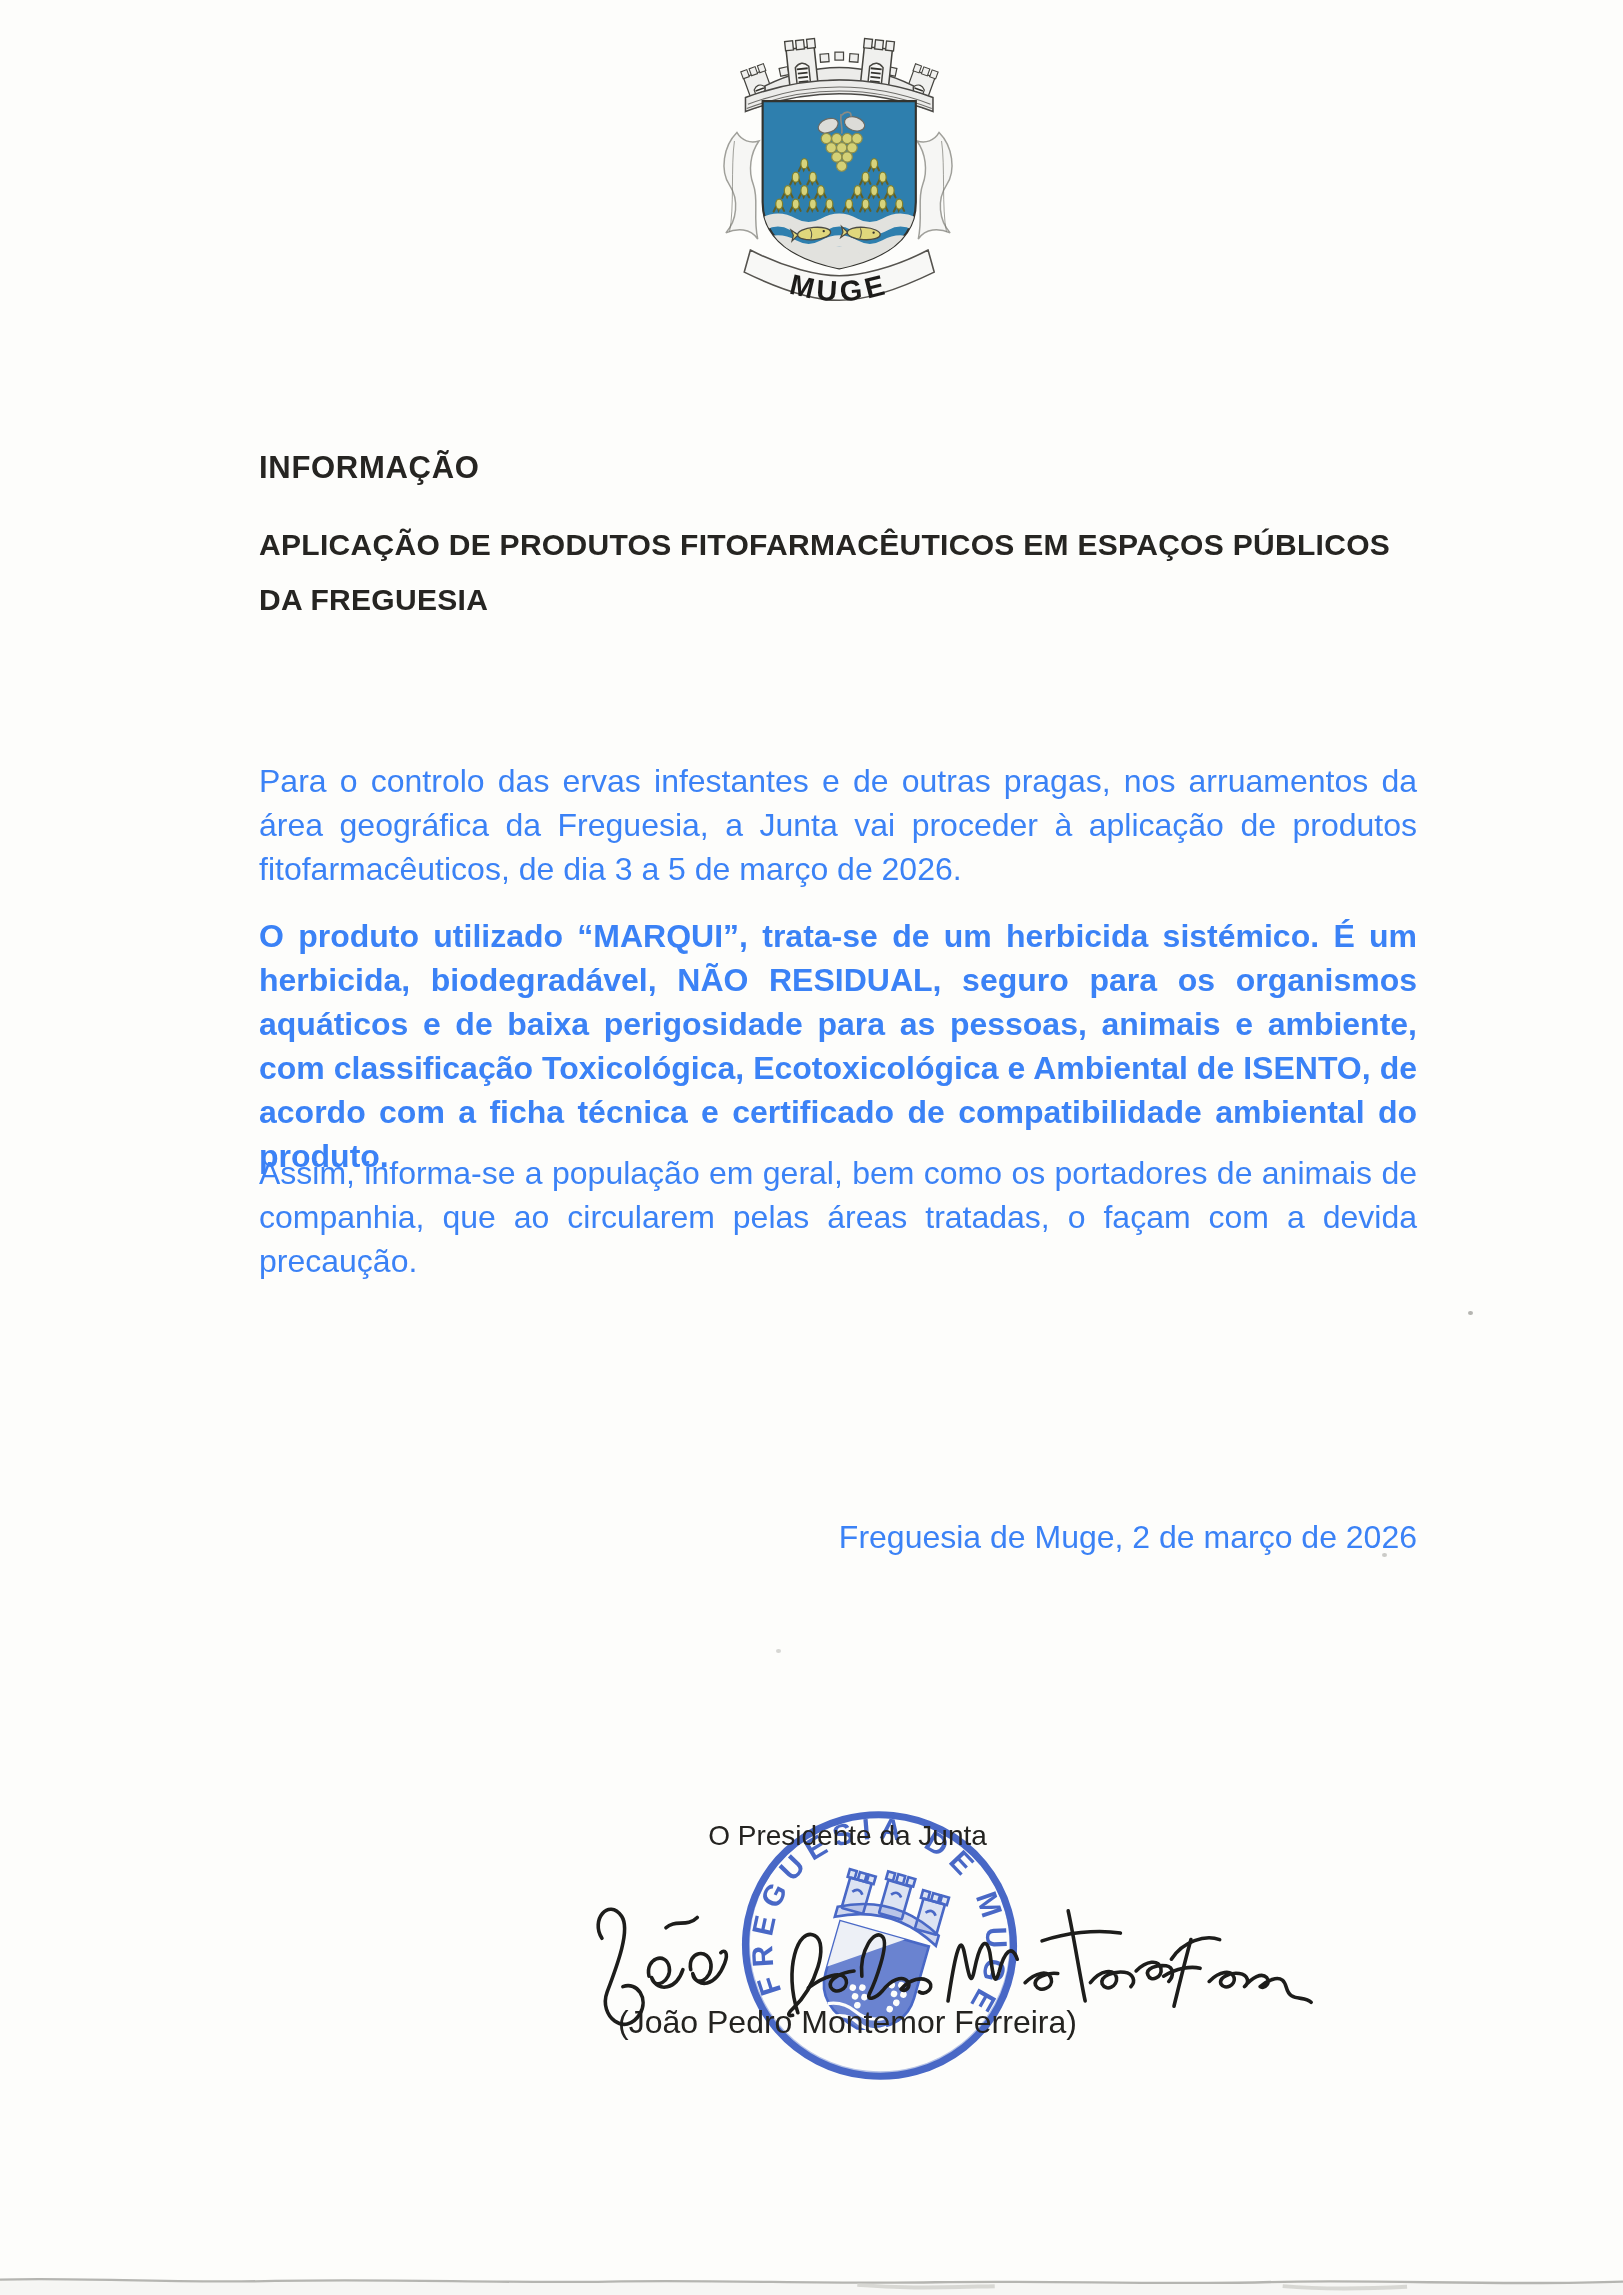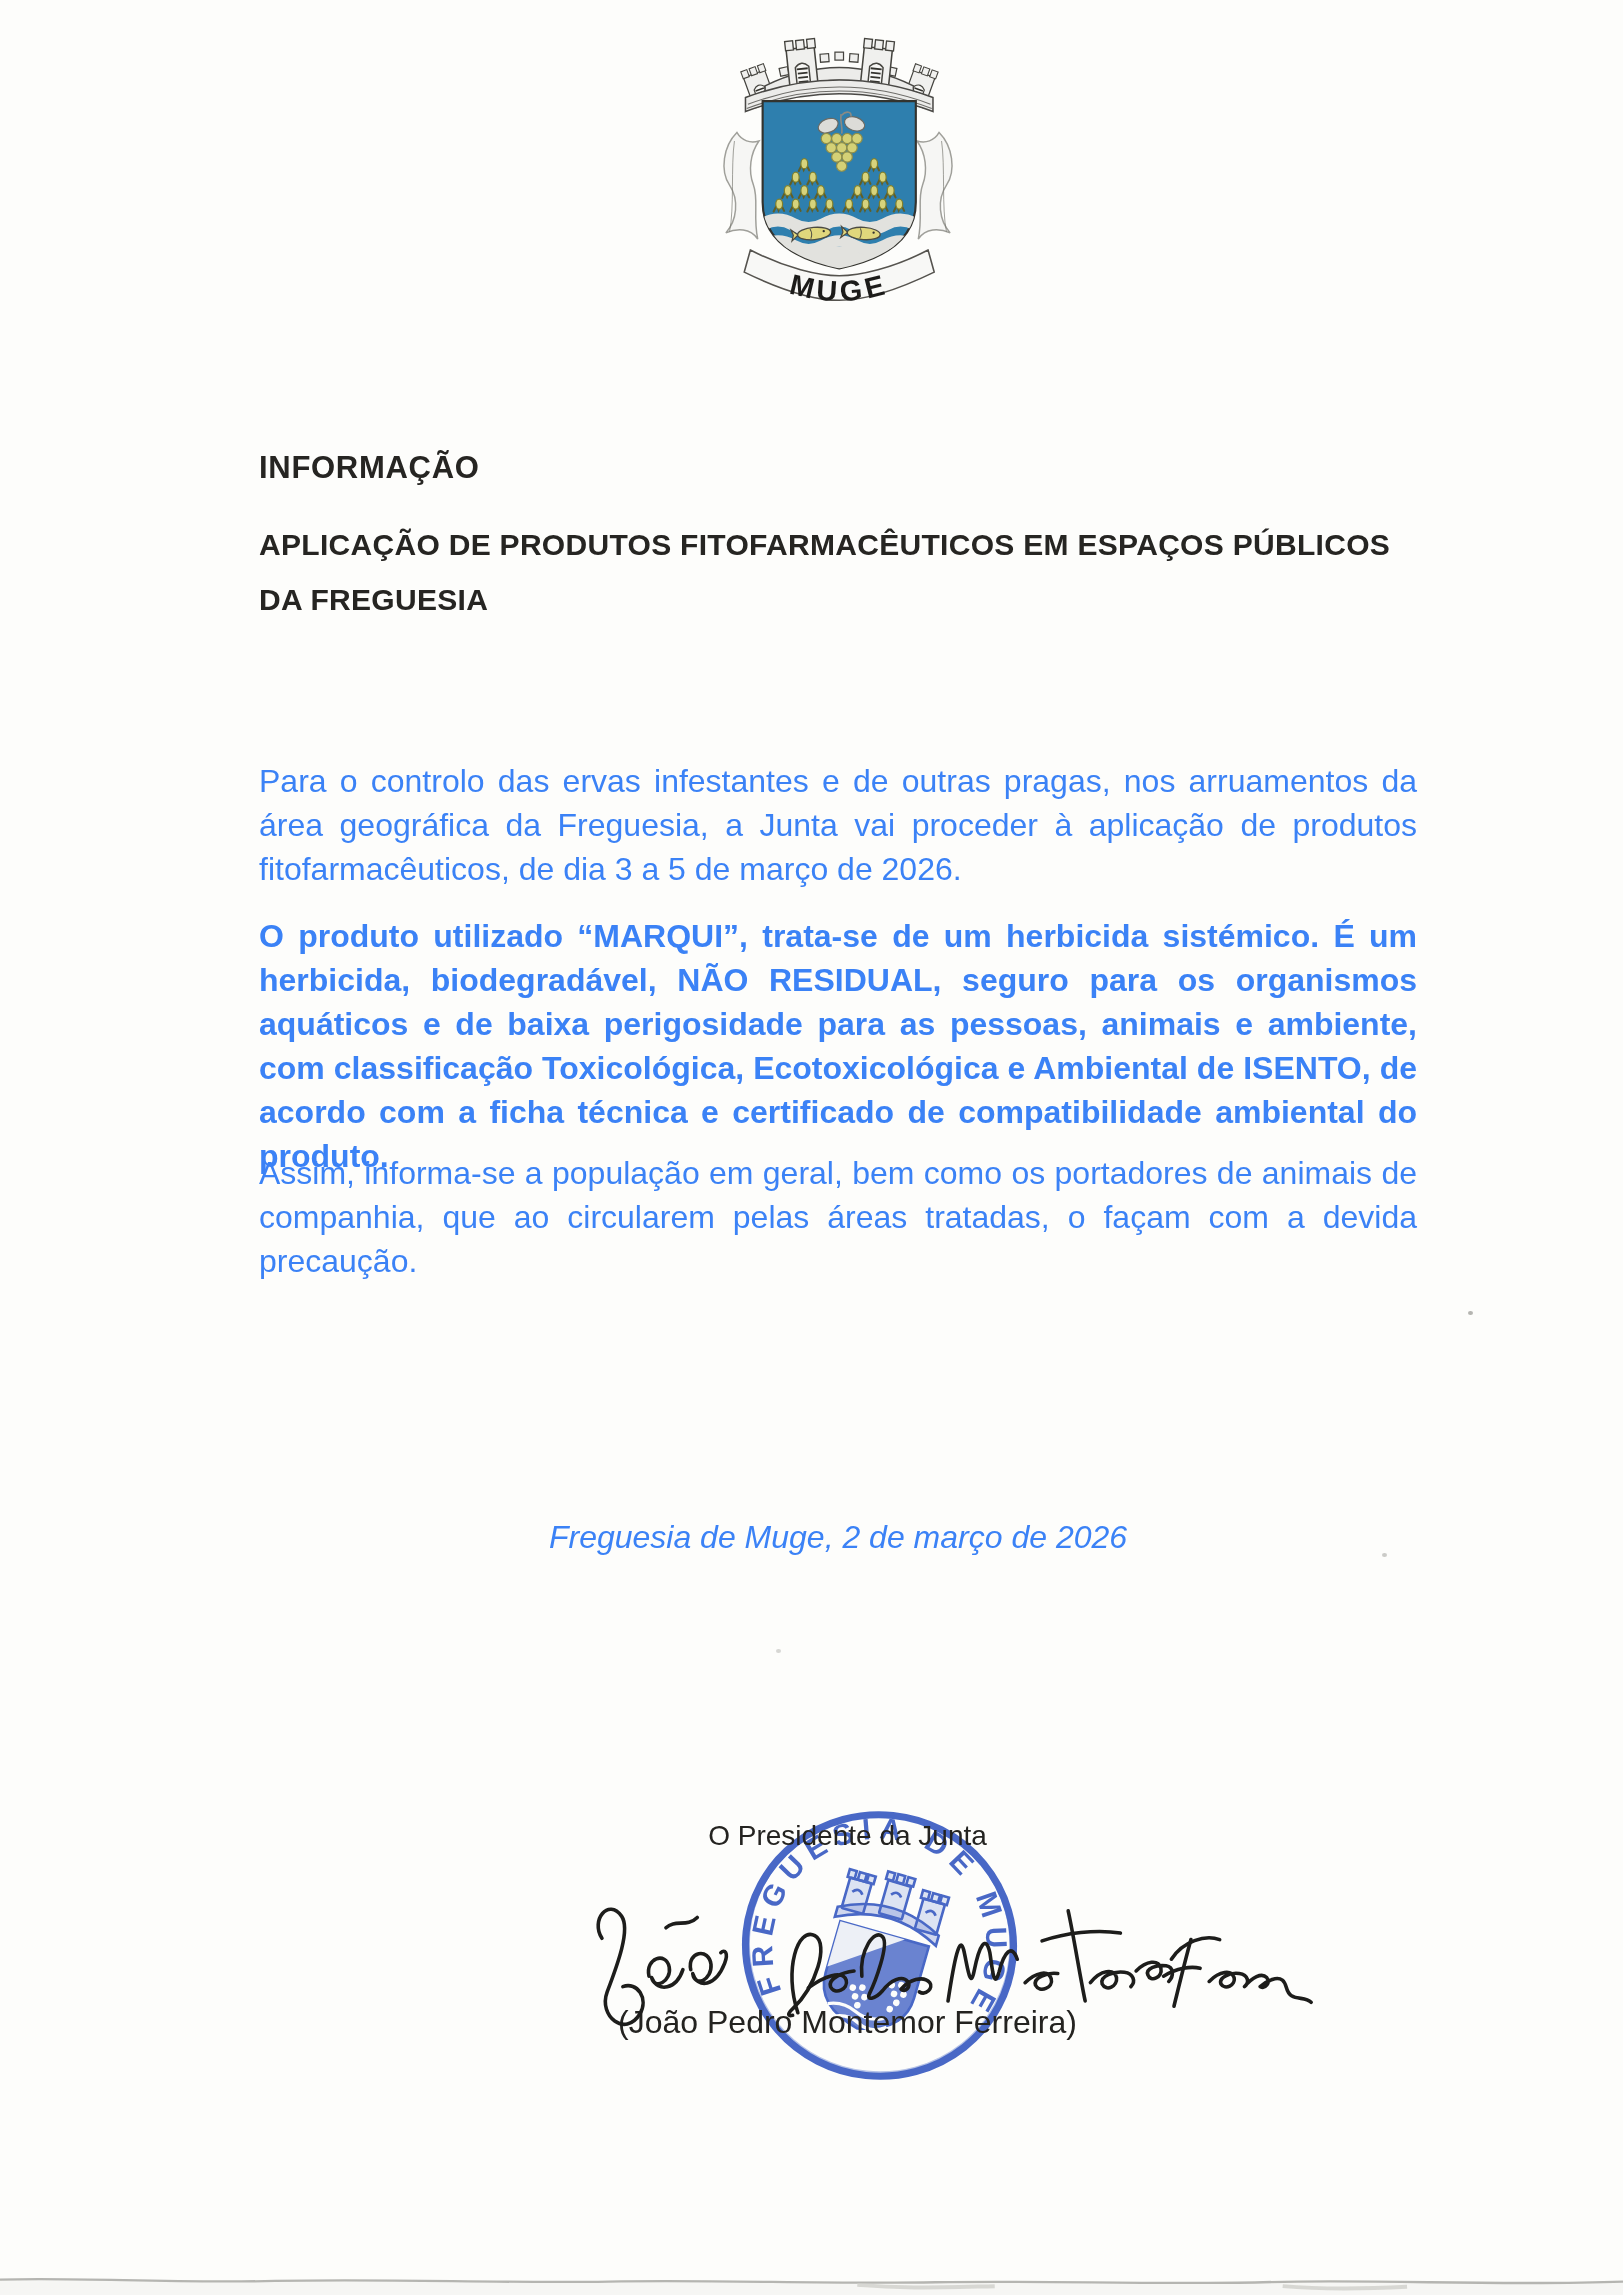--- a/index.html
+++ b/index.html
@@ -23,21 +23,21 @@
   .body-text{
     left:259px;right:206px;
     font-size:32px;line-height:44px;
     text-align:justify;
     color:#3b82f6;
   }
   .p1{top:759px;}
   .p2{top:914px;font-weight:bold;}
   .p3{top:1151px;}
   .closing{top:1320px;text-align:left;}
-  .dateline{top:1515px;text-align:center;font-style:italic;}
+  .dateline{top:1515px;text-align:right;}
   .sig-role{left:268px;right:196px;top:1820px;font-size:28px;text-align:center;color:#242320;z-index:4;}
   .sig-typed{left:268px;right:196px;top:2004px;font-size:32px;text-align:center;color:#242320;z-index:4;}
   .crest{left:694px;top:18.3px;width:288px;height:295px;z-index:2;}
   .stamp{left:735px;top:1804px;width:289px;height:283px;z-index:2;opacity:.92;transform:rotate(6deg);}
   .signature{left:567px;top:1873px;width:766px;height:175px;z-index:5;}
   .speck{width:4.6px;height:3.9px;border-radius:50%;background:#8f8f89;opacity:.65;z-index:1;}
   .torn-edge{left:0;top:2256px;width:1623px;height:40px;z-index:6;}
 </style>
 </head>
 <body>

